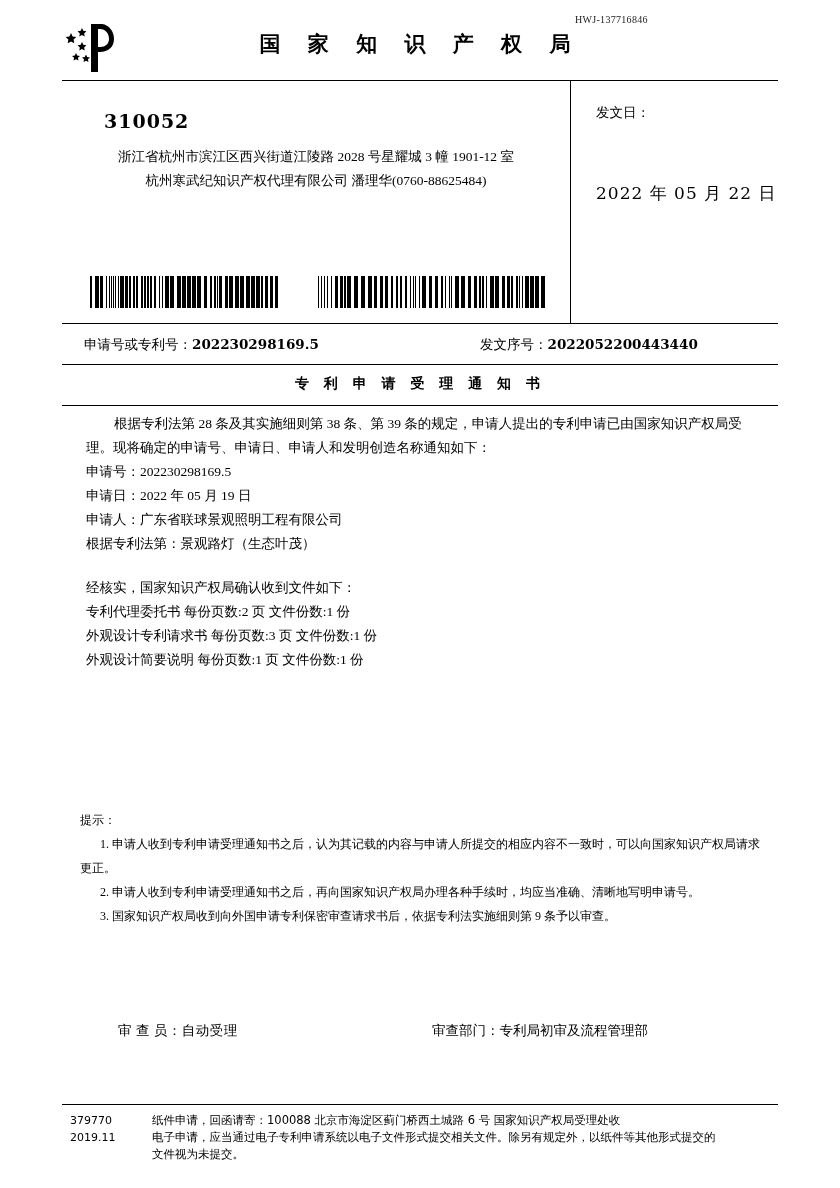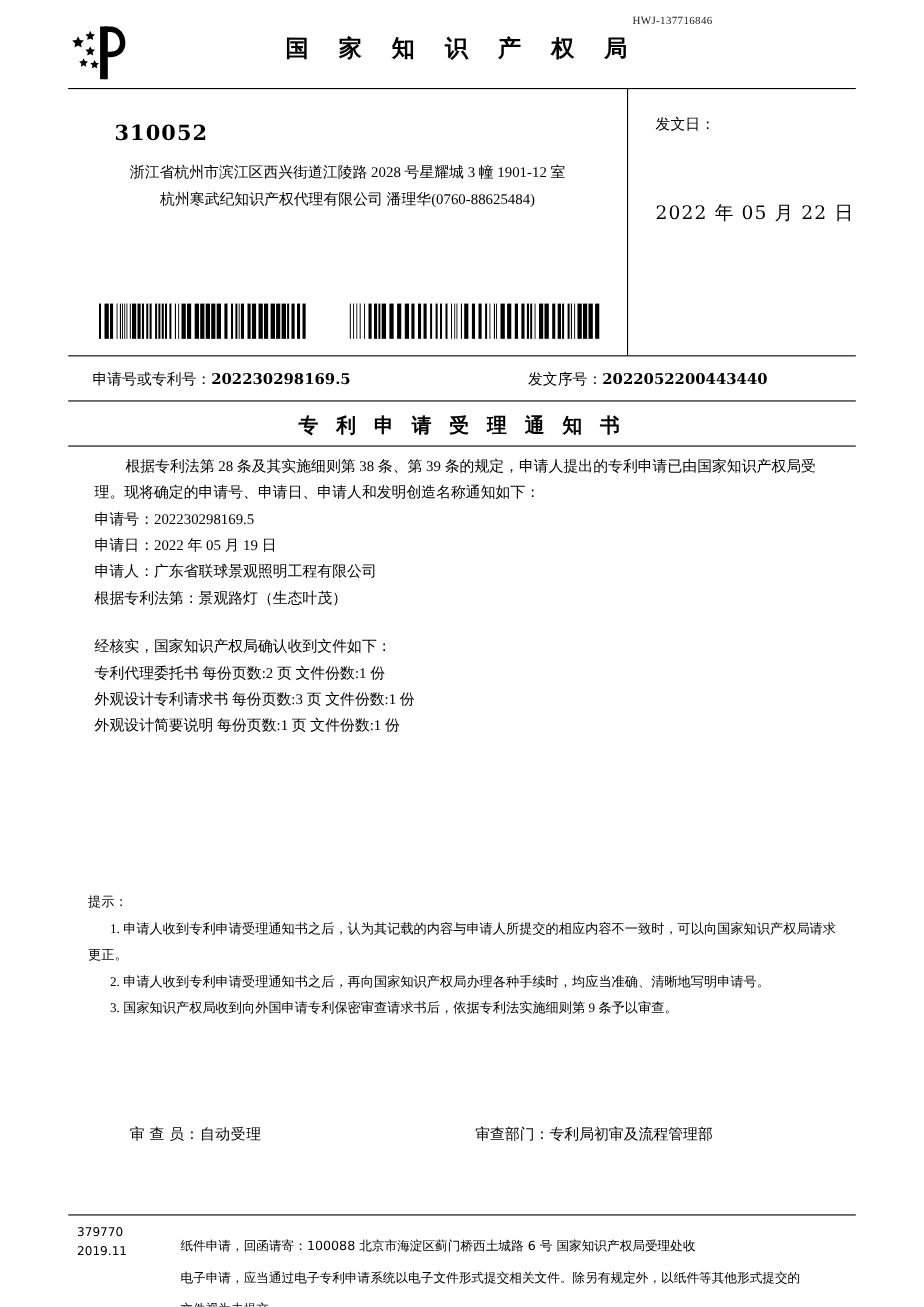--- a/index.html
+++ b/index.html
@@ -177,21 +177,21 @@
     border-top: 1.2px solid #000;
   }
 
   
   .notice-title {
     position: absolute;
     top: 375px;
     left: 62px;
     width: 716px;
     text-align: center;
-    font-size: 18px;
+    font-size: 14px;
     font-weight: bold;
     letter-spacing: 5px;
     font-family: "DejaVu Serif", serif;
   }
   .rule-mid3 {
     position: absolute;
     top: 405px;
     left: 62px;
     width: 716px;
     border-top: 1.2px solid #000;
@@ -274,21 +274,21 @@
   }
   .footer-text {
     position: absolute;
     left: 82px;
     top: 0;
     width: 630px;
     font-size: 11.5px;
     line-height: 17px;
     font-family: "DejaVu Sans", sans-serif;
   }
-  .footer-text p { margin: 12px; }
+  .footer-text p { margin: 0; }
 </style>
 </head>
 <body>
 
 <div class="page">
 
   <div class="doc-id">HWJ-137716846</div>
 
   <div class="header">
     <div class="emblem">

